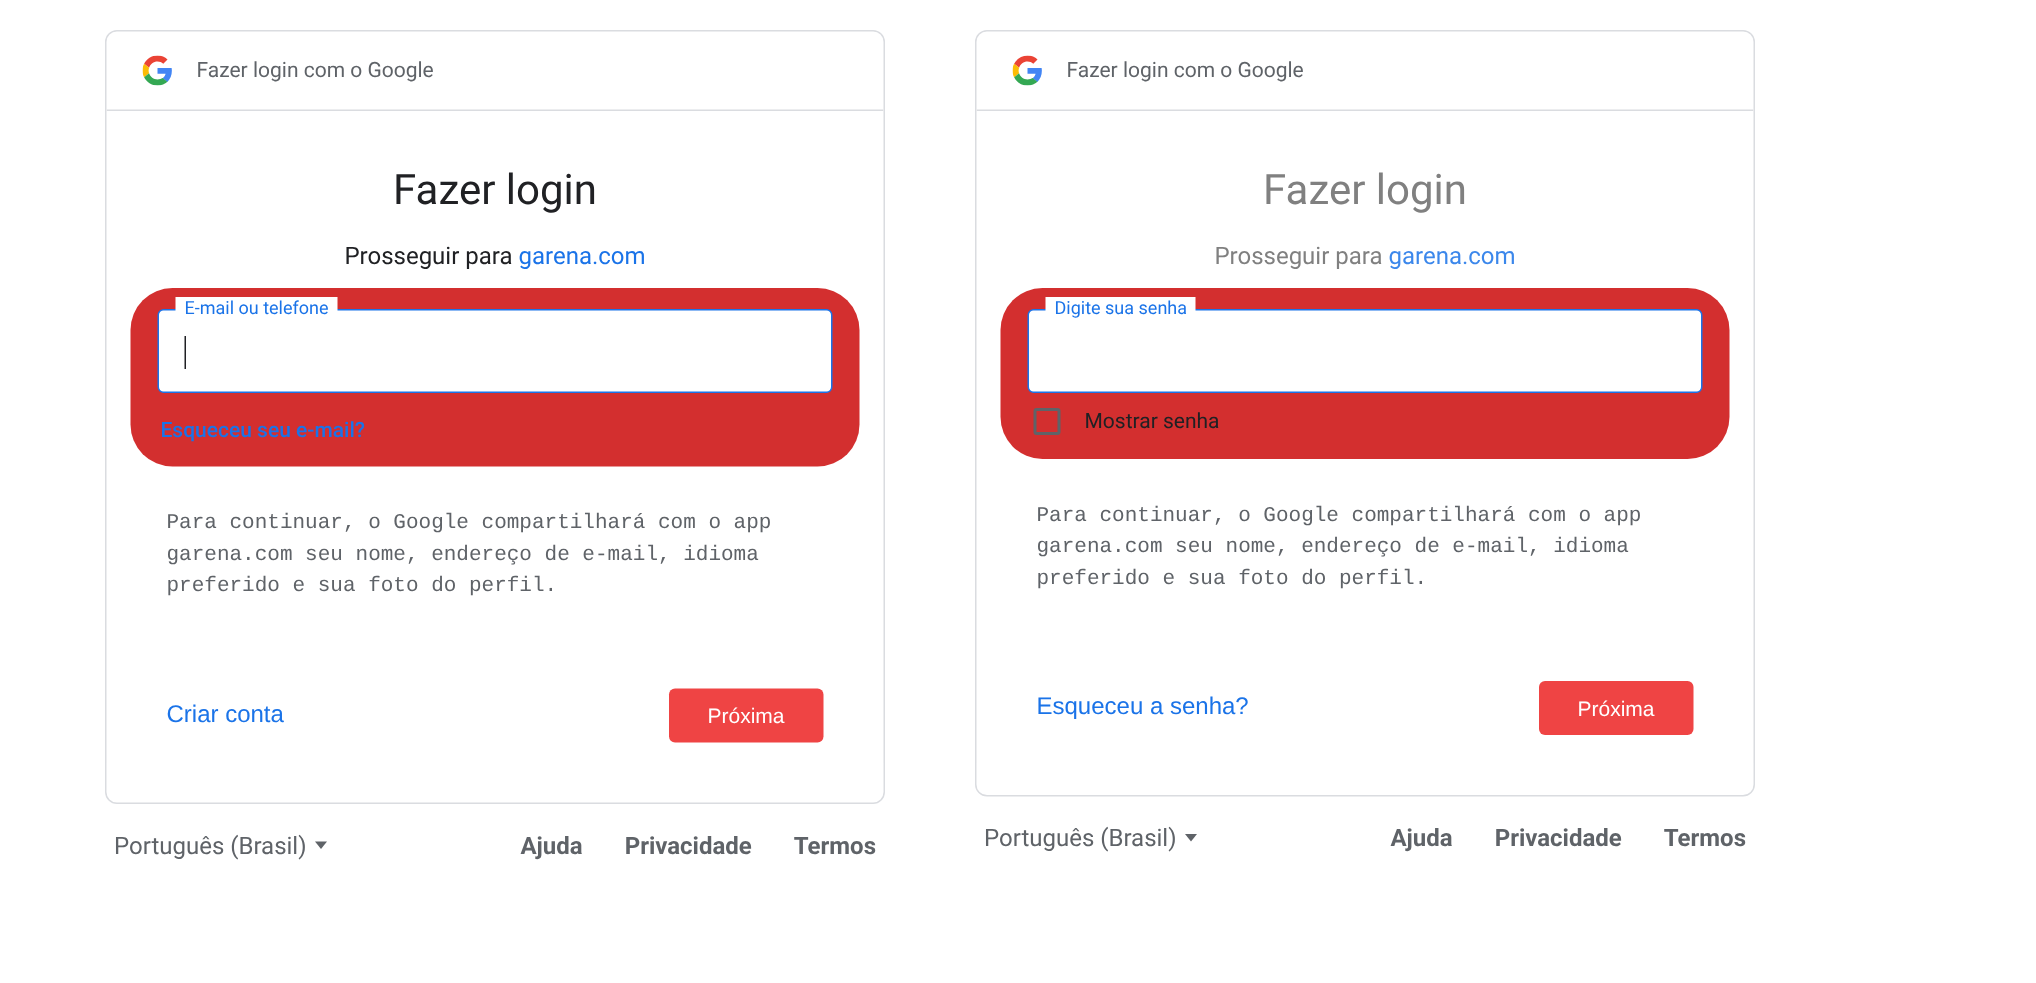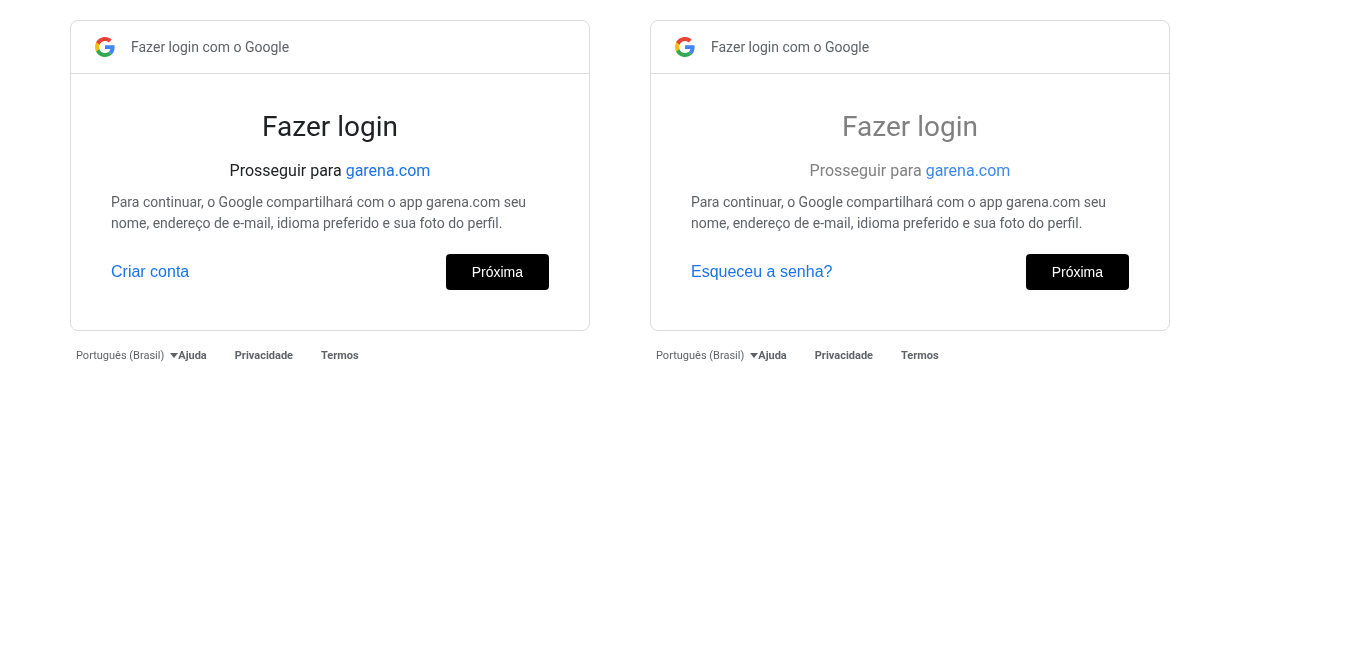--- a/index.html
+++ b/index.html
@@ -107,52 +107,53 @@
       cursor: pointer;
     }
     .checkbox-label {
       font-size: 14px;
       color: #202124;
     }
     .info-text {
       font-size: 14px;
       color: #5f6368;
       line-height: 1.5;
-      margin-bottom: 20px;
+      margin-bottom: 57px;
+      font-family: Liberation Mono, monospace;
     }
     .button-row {
       display: flex;
       justify-content: space-between;
       align-items: center;
     }
     .text-button {
       color: #1a73e8;
       font-size: 16px;
       font-weight: 500;
       cursor: pointer;
       background: none;
       border: none;
       padding: 8px 0;
     }
     .primary-button {
-      background: #000000;
+      background: #ef4444;
       color: #fff;
       font-size: 14px;
       font-weight: 500;
       border: none;
       border-radius: 4px;
       padding: 10px 26px;
       cursor: pointer;
     }
     .footer {
       display: flex;
-      justify-content: flex-start;
+      justify-content: space-between;
       align-items: center;
       padding: 18px 6px 0;
-      font-size: 11px;
+      font-size: 16px;
       color: #5f6368;
     }
     .lang-select {
       display: flex;
       align-items: center;
       gap: 6px;
       cursor: pointer;
     }
     .chevron-down {
       width: 0; height: 0;
@@ -176,20 +177,28 @@
         <path fill="#FBBC05" d="M10.53 28.59c-.48-1.45-.76-2.99-.76-4.59s.27-3.14.76-4.59l-7.98-6.19C.92 16.46 0 20.12 0 24c0 3.88.92 7.54 2.56 10.78l7.97-6.19z"></path>
         <path fill="#34A853" d="M24 48c6.48 0 11.93-2.13 15.89-5.81l-7.73-6c-2.15 1.45-4.92 2.3-8.16 2.3-6.26 0-11.57-4.22-13.47-9.91l-7.98 6.19C6.51 42.62 14.62 48 24 48z"></path>
       </svg>
       <span class="header-text">Fazer login com o Google</span>
     </div>
     <div class="card-body">
       <h1 class="title">Fazer login</h1>
       <p class="subtitle">
         <span>Prosseguir para </span><span class="link">garena.com</span>
       </p>
+      <div class="highlight">
+        <div class="input-wrapper">
+          <span class="floating-label">E-mail ou telefone</span>
+          <input class="text-input" type="text" style="">
+          <span class="cursor-bar"></span>
+        </div>
+        <span class="forgot-link">Esqueceu seu e-mail?</span>
+      </div>
       <p class="info-text">Para continuar, o Google compartilhará com o app garena.com seu nome, endereço de e-mail, idioma preferido e sua foto do perfil.</p>
       <div class="button-row">
         <button class="text-button">Criar conta</button>
         <button class="primary-button">Próxima</button>
       </div>
     </div>
   </div>
   <div class="footer">
     <div class="lang-select">
       <span>Português (Brasil)</span>
@@ -212,20 +221,30 @@
         <path fill="#FBBC05" d="M10.53 28.59c-.48-1.45-.76-2.99-.76-4.59s.27-3.14.76-4.59l-7.98-6.19C.92 16.46 0 20.12 0 24c0 3.88.92 7.54 2.56 10.78l7.97-6.19z"></path>
         <path fill="#34A853" d="M24 48c6.48 0 11.93-2.13 15.89-5.81l-7.73-6c-2.15 1.45-4.92 2.3-8.16 2.3-6.26 0-11.57-4.22-13.47-9.91l-7.98 6.19C6.51 42.62 14.62 48 24 48z"></path>
       </svg>
       <span class="header-text">Fazer login com o Google</span>
     </div>
     <div class="card-body">
       <h1 class="title">Fazer login</h1>
       <p class="subtitle">
         <span>Prosseguir para </span><span class="link">garena.com</span>
       </p>
+      <div class="highlight">
+        <div class="input-wrapper nomargin">
+          <span class="floating-label">Digite sua senha</span>
+          <input class="text-input" type="password" style="">
+        </div>
+        <div class="checkbox-row">
+          <div class="checkbox"></div>
+          <span class="checkbox-label">Mostrar senha</span>
+        </div>
+      </div>
       <p class="info-text">Para continuar, o Google compartilhará com o app garena.com seu nome, endereço de e-mail, idioma preferido e sua foto do perfil.</p>
       <div class="button-row">
         <button class="text-button">Esqueceu a senha?</button>
         <button class="primary-button">Próxima</button>
       </div>
     </div>
   </div>
   <div class="footer">
     <div class="lang-select">
       <span>Português (Brasil)</span>

